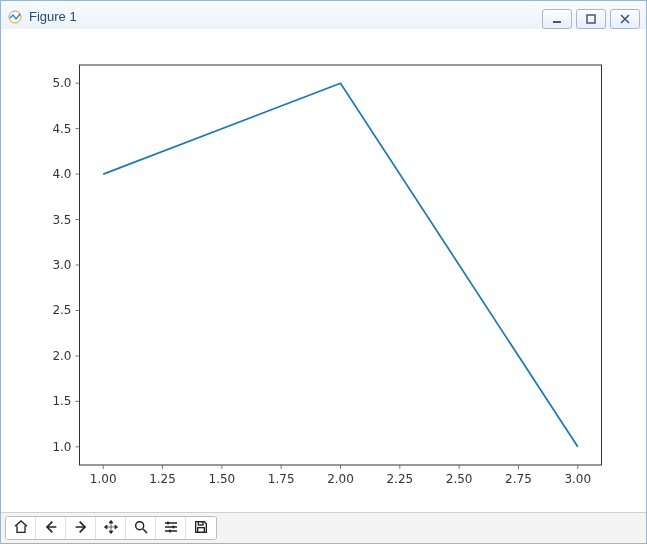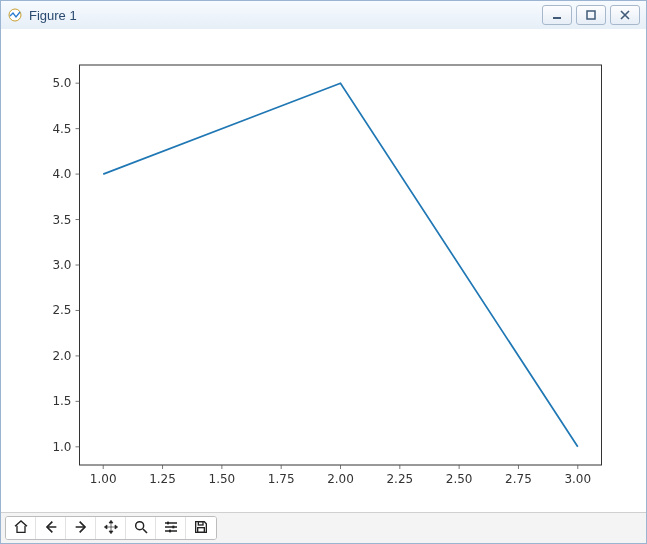--- a/index.html
+++ b/index.html
@@ -18,22 +18,21 @@
     border: 1px solid #9bb4d1;
     box-sizing: border-box;
     background: #fff;
     position: relative;
   }
   .titlebar {
     height: 28px;
     background: linear-gradient(#f7fbff, #e6eef7);
     border-bottom: 1px solid #cfd8e3;
     display: flex;
-    align-items: center;
-    padding: 0 6px;
+    padding: 8px 6px;
   }
   .titlebar .appicon {
     width: 16px;
     height: 16px;
     margin-right: 6px;
     display: flex;
     align-items: center;
     justify-content: center;
   }
   .titlebar .title {

